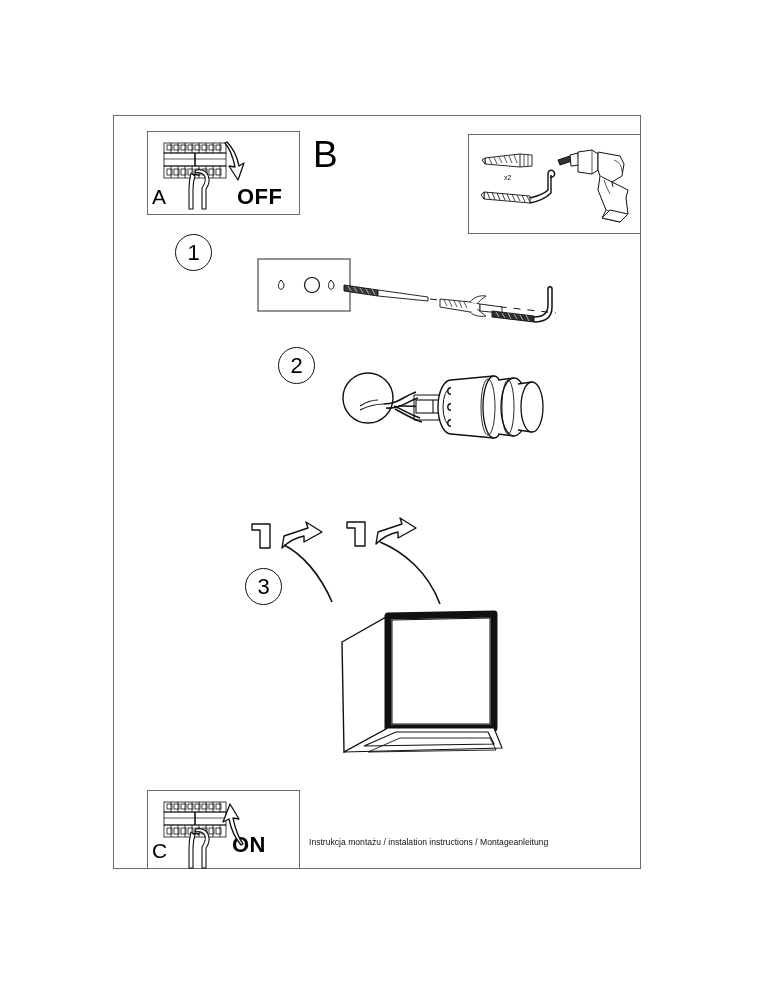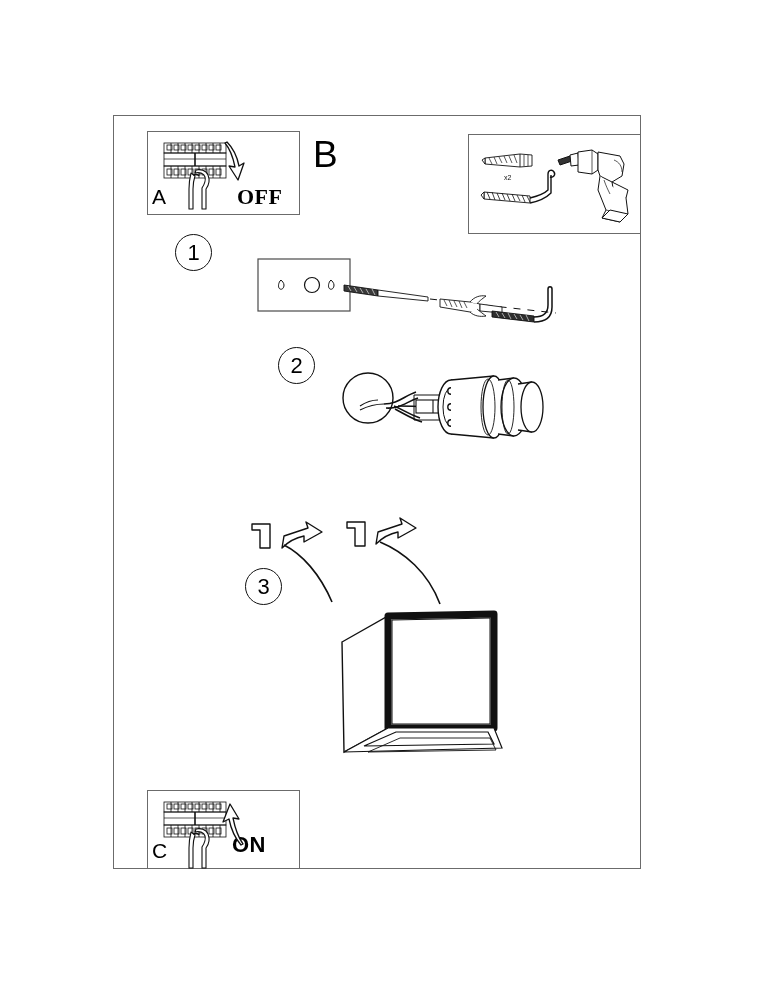--- a/index.html
+++ b/index.html
@@ -7,21 +7,21 @@
   #sheet{position:relative;width:774px;height:1000px;background:#fff;}
   .frame{position:absolute;left:113px;top:115px;width:528px;height:754px;border:1.4px solid #6b6b6b;box-sizing:border-box;}
   .boxA{position:absolute;left:147px;top:131px;width:153px;height:84px;border:1.2px solid #6b6b6b;box-sizing:border-box;}
   .boxB{position:absolute;left:468px;top:134px;width:173px;height:100px;border:1.2px solid #6b6b6b;box-sizing:border-box;}
   .boxC{position:absolute;left:147px;top:790px;width:153px;height:79px;border:1.2px solid #6b6b6b;box-sizing:border-box;}
   .lbl{position:absolute;font-weight:400;color:#000;line-height:1;}
   .lblA{left:152px;top:186px;font-size:21px;}
   .lblB{left:313px;top:136px;font-size:37px;}
   .lblC{left:152px;top:840px;font-size:21px;}
   .word{position:absolute;font-size:22px;font-weight:700;letter-spacing:.5px;line-height:1;}
-  .wOFF{left:237px;top:186px;font-family:Liberation Serif, serif;}
+  .wOFF{left:237px;top:186px;}
   .wON{left:232px;top:834px;}
   .stepnum{position:absolute;width:37px;height:37px;border:1.7px solid #111;border-radius:50%;
            display:flex;align-items:center;justify-content:center;font-size:22px;box-sizing:border-box;background:#fff;}
   .s1{left:175px;top:234px;}
   .s2{left:278px;top:347px;}
   .s3{left:245px;top:568px;}
   .footer{position:absolute;left:309px;top:836px;font-size:8.6px;line-height:13.5px;color:#111;white-space:nowrap;}
   svg{display:block;overflow:visible;}
   .svgabs{position:absolute;}
 </style>
@@ -326,15 +326,16 @@
       <path d="M35 34 C39 33 44 34 45 38 C46 42 44 46 42 49 L42 70 L46 70 L46 50 C49 46 50 41 48 36 C46 31 40 30 36 31 Z"></path>
       <path d="M33 36 C35 35 38 35 39 37" fill="none"></path>
     </g>
   </svg>
 
   <svg class="svgabs" style="left:219px;top:797px;" width="32" height="50" viewBox="0 0 32 50">
     <path d="M22 48 C16 41 12 32 10 22 L4 25 L11 7 L20 22 L14 21 C16 31 19 40 24 47 Z" fill="#fff" stroke="#111" stroke-width="1.3" stroke-linejoin="round"></path>
   </svg>
 
   <div class="footer">
+    <div>Instrukcja montażu / instalation instructions / Montageanleitung</div>
   </div>
 
 </div>
 
 </body></html>

